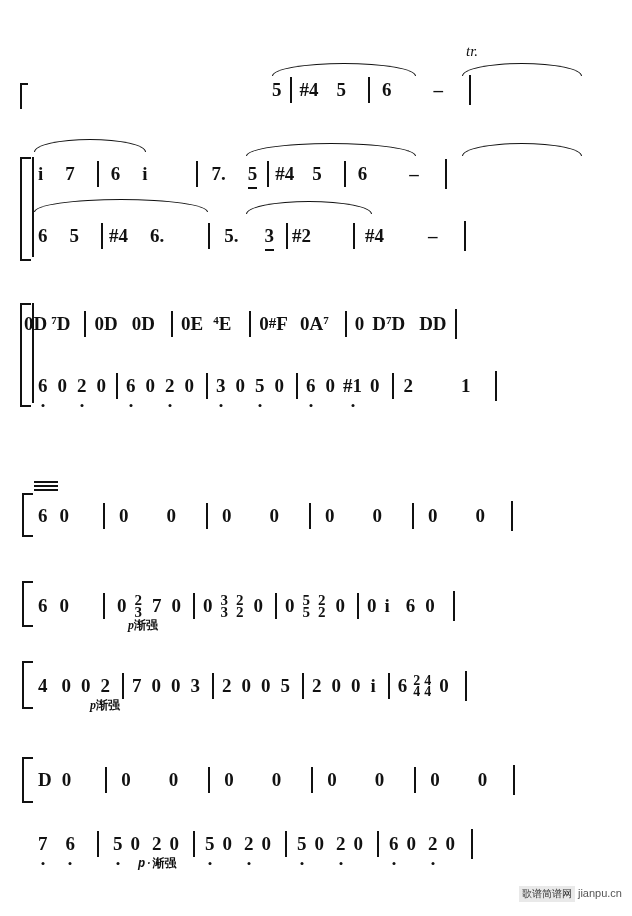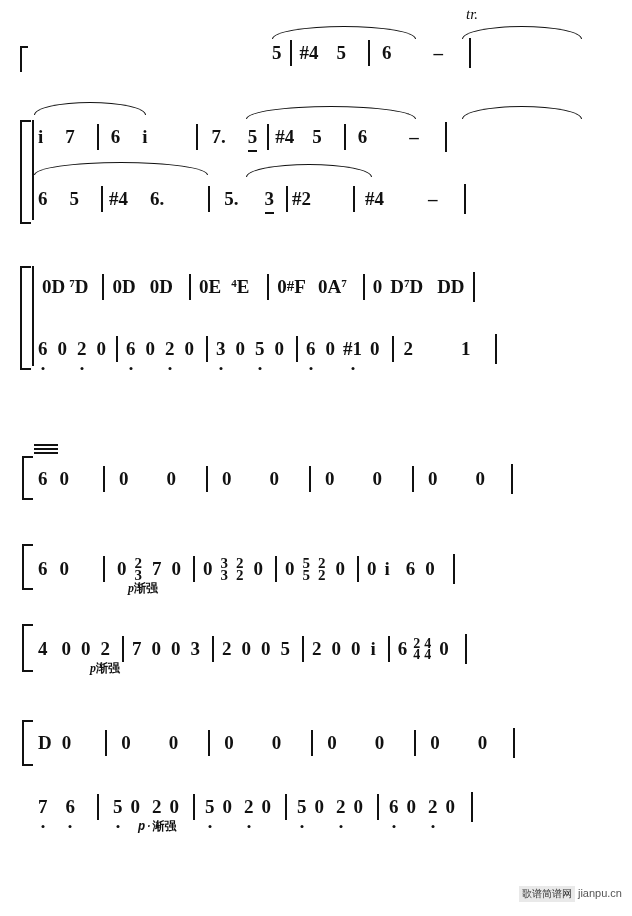--- a/index.html
+++ b/index.html
@@ -4,21 +4,21 @@
 <style>
   html,body{margin:0;padding:0;}
   body{
     width:632px;height:916px;
     background:#ffffff;
     font-family:"Liberation Serif", serif;
     color:#111;
     position:relative;
     overflow:hidden;
   }
-  .page{position:absolute;inset:0;}
+  .page{position:absolute;inset:0;margin-top:37px;}
 
   
   .system{position:absolute;}
   .staffline{
     position:absolute;
     display:flex;
     align-items:center;
     font-family:"Liberation Serif", serif;
     font-size:19px;
     font-weight:bold;
@@ -211,21 +211,21 @@
       <span style="display:inline-block;width:44px;"></span>
       <span class="note">–</span>
       <span class="endbar" style="margin-left:26px;"></span>
     </div>
   </div>
 
   <div class="system" style="left:0;top:258px;width:632px;height:120px;">
     <div class="bracket" style="left:20px;top:8px;height:100px;"></div>
     <div class="vline" style="left:32px;top:8px;height:100px;"></div>
 
-    <div class="staffline" style="left:42px;top:14px;">
+    <div class="staffline" style="left:24px;top:14px;">
       <span class="note">0D</span>
       <span style="display:inline-block;width:4px;"></span>
       <span class="note"><span class="sup">7</span><span>D</span></span>
       <span class="bar" style="margin-left:14px;"></span>
       <span style="display:inline-block;width:6px;"></span>
       <span class="note">0D</span>
       <span style="display:inline-block;width:14px;"></span>
       <span class="note">0D</span>
       <span class="bar" style="margin-left:16px;"></span>
       <span style="display:inline-block;width:6px;"></span>

